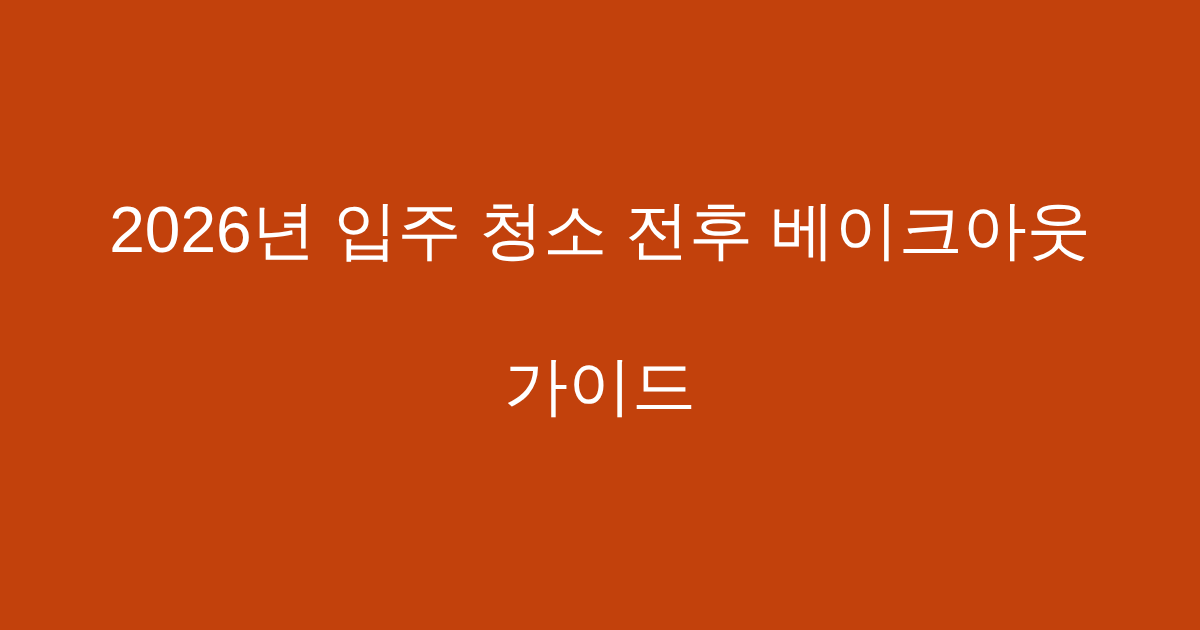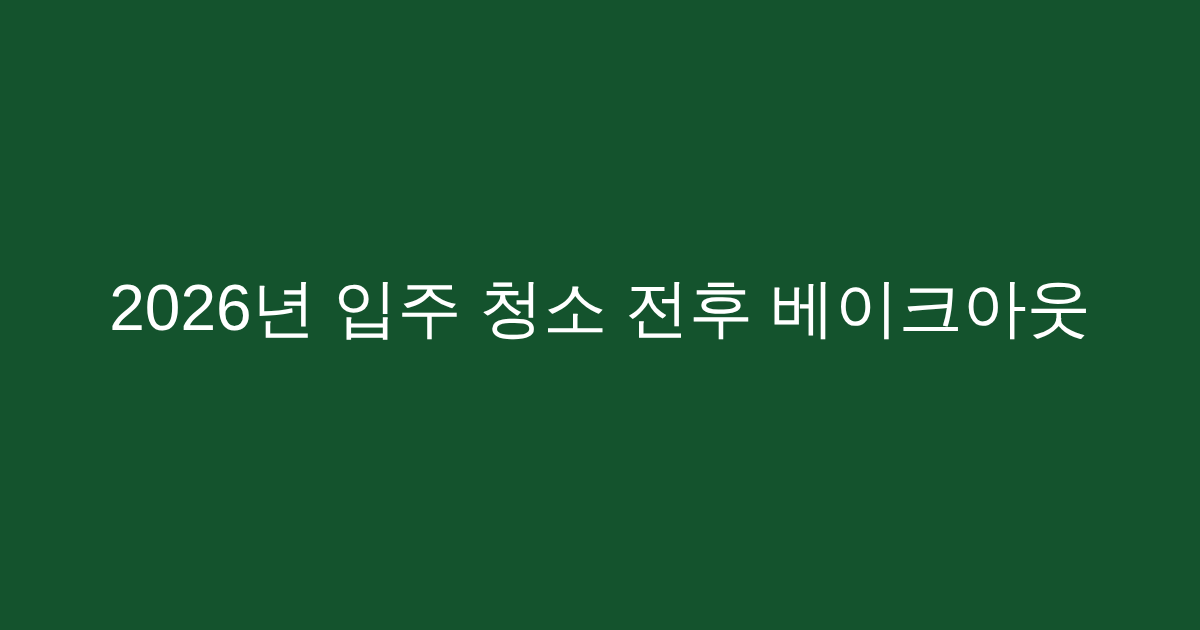--- a/index.html
+++ b/index.html
@@ -36,17 +36,18 @@
     word-break: keep-all;
     white-space: pre-line;
   }
   .title-line {
     display: block;
   }
 </style>
 </head>
 <body>
 
-<div id="og-card" style="background: #14532d; justify-content: center;">
+<div id="og-card" style="background: #c2410c; justify-content: center;">
   <div id="title-block" style="color: rgb(255, 255, 255);">
     <span class="title-line">2026년 입주 청소 전후 베이크아웃</span>
+    <span class="title-line">가이드</span>
   </div>
 </div>
 
 </body></html>

